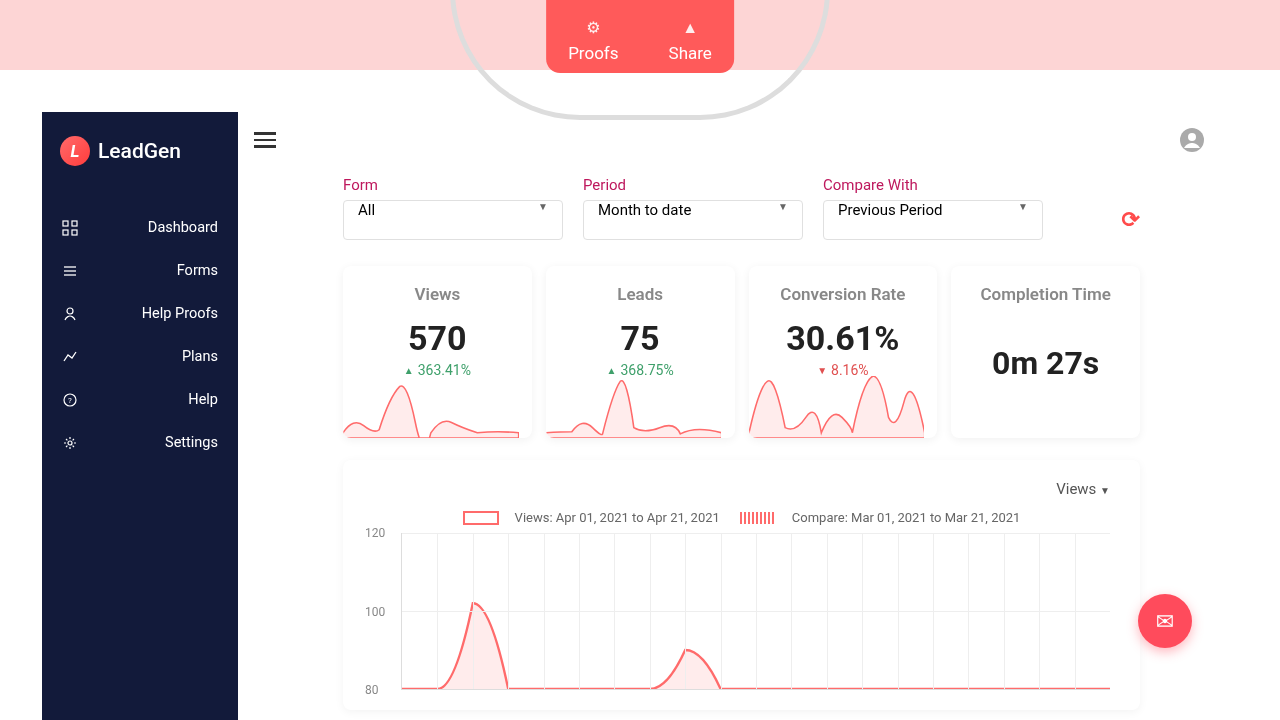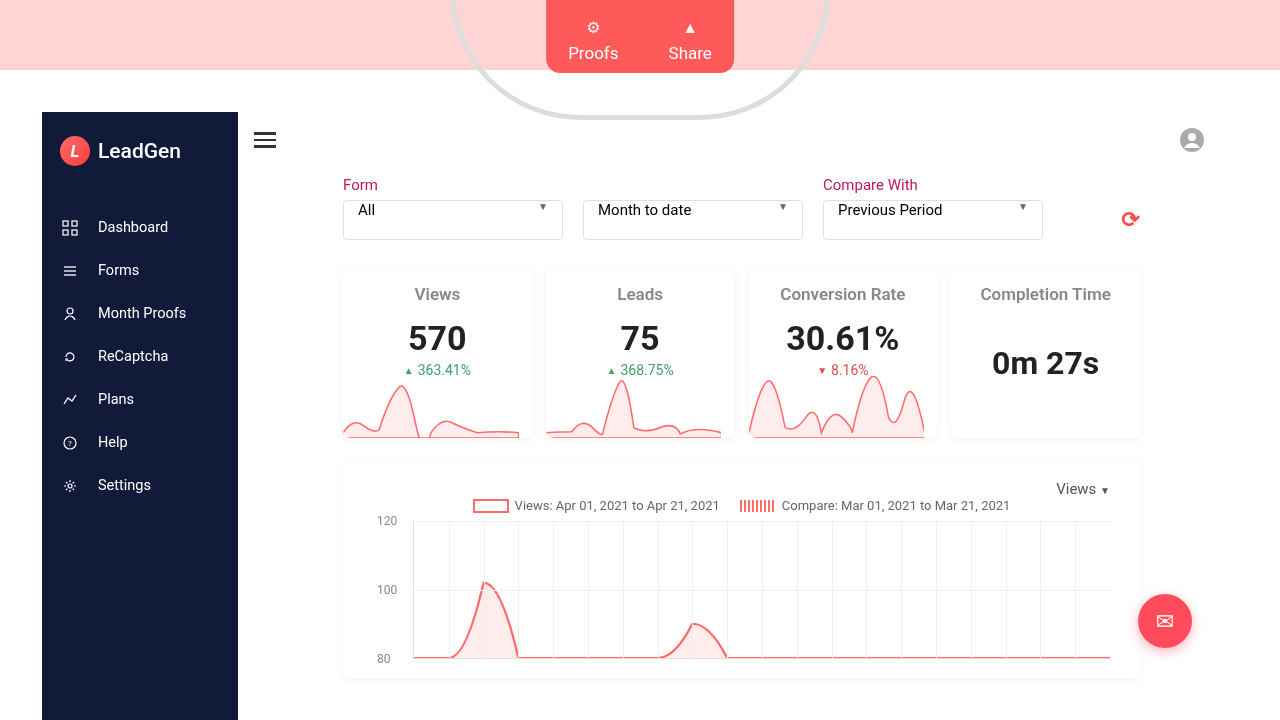--- a/index.html
+++ b/index.html
@@ -11,21 +11,21 @@
 .top-tabs { position: absolute; top: 0; left: 50%; transform: translateX(-50%); display: flex; background: #ff5a5a; border-radius: 0 0 14px 14px; z-index: 2; height: 73px; align-items: flex-end; padding: 0 22px 10px; gap: 50px; }
 .top-tab { color: #fff; font-size: 17px; text-align: center; cursor: pointer; }
 .top-tab .ticon { display: block; margin: 0 auto 6px; font-size: 16px; opacity: 0.9; }
 
 
 .sidebar { position: absolute; left: 42px; top: 112px; width: 196px; height: 608px; background: #121a3a; color: #fff; z-index: 3; }
 .logo { display: flex; align-items: center; gap: 8px; padding: 24px 18px 30px; }
 .logo-badge { width: 30px; height: 30px; background: linear-gradient(135deg,#ff6b6b,#ff3c3c); border-radius: 50%; display: flex; align-items: center; justify-content: center; font-style: italic; font-weight: 700; font-size: 17px; }
 .logo-text { font-size: 21px; font-weight: 500; }
 .nav { padding: 10px 0; }
-.nav-item { display: flex; align-items: center; gap: 20px; padding: 13px 20px; font-size: 14.5px; cursor: pointer; }
+.nav-item { display: flex; align-items: center; gap: 6px; padding: 13px 20px; font-size: 14.5px; cursor: pointer; justify-content: space-between; }
 .nav-item .nicon { width: 16px; height: 16px; display: inline-flex; align-items: center; justify-content: center; }
 
 
 .hamburger { position: absolute; left: 254px; top: 128px; cursor: pointer; z-index: 3; }
 .hamburger span { display: block; width: 22px; height: 2.5px; background: #333; margin: 4px 0; }
 .avatar { position: absolute; right: 76px; top: 128px; width: 24px; height: 24px; border-radius: 50%; background: #aaa; z-index: 3; display: flex; align-items: center; justify-content: center; }
 .avatar svg { width: 24px; height: 24px; }
 
 
 .main { position: absolute; left: 343px; top: 176px; right: 140px; z-index: 3; }
@@ -44,27 +44,27 @@
 .card-value { text-align: center; font-size: 34px; font-weight: 700; color: #222; margin-top: 14px; }
 .card-change { text-align: center; font-size: 14px; margin-top: 4px; display: flex; justify-content: center; align-items: center; gap: 4px; }
 .card-change.up { color: #3fa06b; }
 .card-change.down { color: #e05050; }
 .card-change .tri { font-size: 10px; }
 .spark { position: absolute; bottom: 0; left: 0; right: 0; height: 62px; }
 .card.last .card-value { margin-top: 40px; font-size: 32px; }
 
 
 .chart-panel { background: #fff; border-radius: 8px; box-shadow: 0 2px 10px rgba(0,0,0,0.05); margin-top: 22px; padding: 20px 30px; }
-.chart-header { display: flex; justify-content: flex-end; margin-bottom: 0; }
+.chart-header { display: flex; justify-content: flex-end; margin-bottom: 12px; }
 .chart-metric { color: #555; font-size: 15px; cursor: pointer; }
 .legend { display: flex; justify-content: center; gap: 20px; font-size: 13px; color: #666; margin-bottom: 8px; }
-.legend-item { display: flex; align-items: center; gap: 6px; }
+.legend-item { display: flex; align-items: center; gap: 16px; }
 .legend-box { width: 36px; height: 14px; border: 2px solid #ff6b6b; }
 .legend-box.filled { background: repeating-linear-gradient(90deg,#ff6b6b 0 2px, transparent 2px 4px); border: none; height: 12px; }
-.bigchart { position: relative; height: 138px; margin-left: 40px; }
+.bigchart { position: relative; height: 157px; margin-left: 28px; }
 .ytick { position: absolute; left: -36px; font-size: 12px; color: #888; transform: translateY(-50%); }
 .grid { position: absolute; left: 0; right: 0; top: 0; bottom: 0; border-left: 1px solid #ddd; border-bottom: 1px solid #ddd; }
 .gridline { position: absolute; left: 0; right: 0; height: 1px; background: #eee; }
 .gridline-v { position: absolute; top: 0; bottom: 0; width: 1px; background: #eee; }
 
 
 .fab { position: absolute; right: 88px; bottom: 72px; width: 54px; height: 54px; border-radius: 50%; background: #ff4b5c; display: flex; align-items: center; justify-content: center; color: #fff; font-size: 22px; cursor: pointer; z-index: 5; box-shadow: 0 4px 12px rgba(255,75,92,0.4); }
 </style>
 </head>
 <body>
@@ -111,30 +111,21 @@
         </span>
       <span>Forms</span>
     </div>
     <div class="nav-item">
       <span class="nicon">
           <svg width="16" height="16" viewBox="0 0 16 16">
             <circle cx="8" cy="5" r="3" fill="none" stroke="#fff" stroke-width="1.2"></circle>
             <path d="M3 14c1-3 4-4 5-4s4 1 5 4" fill="none" stroke="#fff" stroke-width="1.2"></path>
           </svg>
         </span>
-      <span>Month Proofs</span>
-    </div>
-    <div class="nav-item">
-      <span class="nicon">
-          <svg width="16" height="16" viewBox="0 0 16 16">
-            <path d="M4 8a4 4 0 1 1 1.2 2.8" fill="none" stroke="#fff" stroke-width="1.2"></path>
-            <path d="M4 12v-2h2" fill="none" stroke="#fff" stroke-width="1.2"></path>
-          </svg>
-        </span>
-      <span>ReCaptcha</span>
+      <span>Help Proofs</span>
     </div>
     <div class="nav-item">
       <span class="nicon">
           <svg width="16" height="16" viewBox="0 0 16 16">
             <polyline points="2,12 6,6 10,9 14,3" fill="none" stroke="#fff" stroke-width="1.3"></polyline>
           </svg>
         </span>
       <span>Plans</span>
     </div>
     <div class="nav-item">
@@ -174,20 +165,21 @@
 <main class="main">
   <div class="filters">
     <div class="filter">
       <span class="filter-label">Form</span>
       <div class="select">
         <span>All</span>
         <span class="caret">▼</span>
       </div>
     </div>
     <div class="filter">
+      <span class="filter-label">Period</span>
       <div class="select">
         <span>Month to date</span>
         <span class="caret">▼</span>
       </div>
     </div>
     <div class="filter">
       <span class="filter-label">Compare With</span>
       <div class="select">
         <span>Previous Period</span>
         <span class="caret">▼</span>

